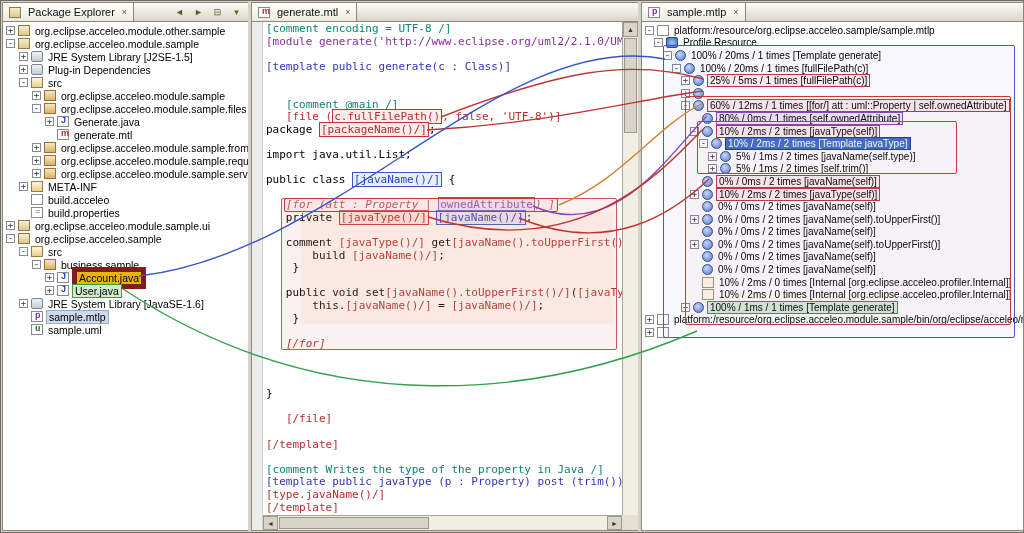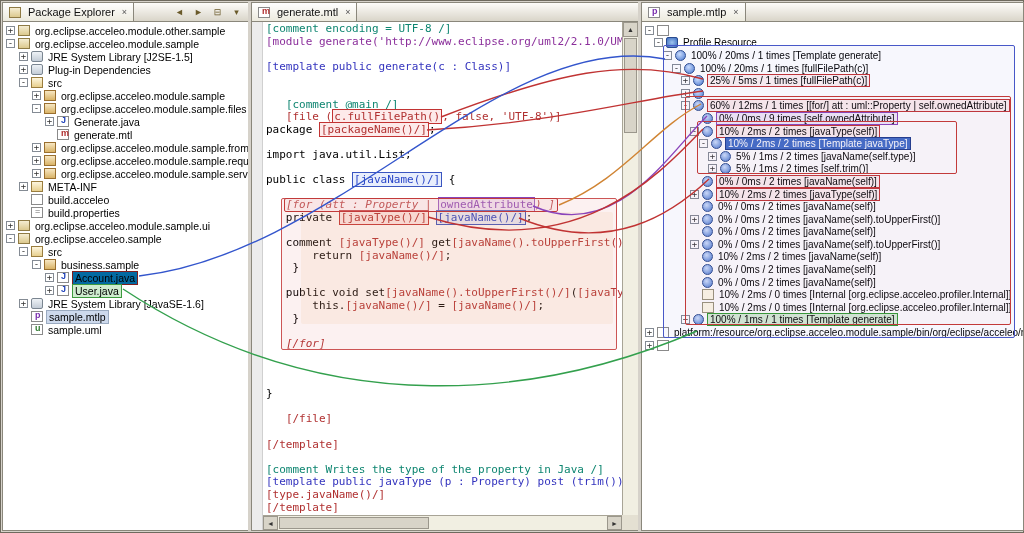--- a/index.html
+++ b/index.html
@@ -18,21 +18,21 @@
   .closex::after{content:"×"}
   .tools{margin-left:auto;display:flex;align-items:center;gap:2px;padding-right:3px}
   .toolbtn{width:17px;height:15px;font-size:9px;display:flex;align-items:center;justify-content:center;color:#6a5a2a;border:1px solid transparent}
   .tree{flex:1;background:#fff;overflow:hidden;position:relative;padding-top:2px}
   .trow{display:flex;align-items:center;height:13px;font-size:10.5px;white-space:nowrap;color:#000}
   #prof-tree .trow{height:12.6px;font-size:10px}
   .expander{width:9px;height:9px;border:1px solid #848b94;background:#fff;font-size:9px;line-height:7px;text-align:center;margin-right:3px;flex:none;color:#333;font-family:"DejaVu Sans Mono",monospace}
   .noexp{width:12px;flex:none}
   .ic{width:12px;height:11px;margin-right:3px;flex:none;position:relative;font-family:"Liberation Sans",sans-serif}
   .tlabel{padding:0 2px}
-  .hl-blue{background:#0369a1;border:1px solid #7f1d1d}
+  .hl-blue{background:#eab308;border:5px solid #7f1d1d}
   .hl-green{background:#cfeccf;border:1px solid #3d9a3d}
   .hl-sel{background:#cdd9ec;border:1px solid #9aaac0}
   .hl-red{background:#fdf1f1;border:1px solid #c23333}
   .hl-purple{background:#f2eafb;border:1px solid #8a44bb}
   .hl-selblue{background:#3f6cc8;color:#fff;border:1px solid #1c3a8c}
   .hl-greenbox{background:#d6efd6;border:1px solid #2f9a2f}
   
   .ic-project,.ic-pkgview{background:linear-gradient(#f5edd2,#dcc98e);border:1px solid #8f7b45}
   .ic-srcfolder,.ic-folder{background:linear-gradient(#fdf6de,#e7cf8e);border:1px solid #9a7d3e}
   .ic-package{background:linear-gradient(#f7e7c3,#d9b367);border:1px solid #9a6f2f}
@@ -244,21 +244,21 @@
             <div class="cline"><span class="s-blk">package </span><span class="s-boxred">[packageName()/]</span><span class="s-blk">;</span></div>
             <div class="cline">&nbsp;</div>
             <div class="cline"><span class="s-blk">import java.util.List;</span></div>
             <div class="cline">&nbsp;</div>
             <div class="cline"><span class="s-blk">public class </span><span class="s-boxblue">[javaName()/]</span><span class="s-blk"> {</span></div>
             <div class="cline">&nbsp;</div>
             <div class="cline"><span class="s-blk">   </span><span class="s-redi">[for (att : Property | </span><span class="s-boxpurple">ownedAttribute</span><span class="s-redi">) ]</span></div>
             <div class="cline"><span class="s-blk">   private </span><span class="s-boxred">[javaType()/]</span><span class="s-blk"> </span><span class="s-boxblue">[javaName()/]</span><span class="s-blk">;</span></div>
             <div class="cline">&nbsp;</div>
             <div class="cline"><span class="s-blk">   comment </span><span class="s-red">[javaType()/]</span><span class="s-blk"> get</span><span class="s-red">[javaName().toUpperFirst()/]</span></div>
-            <div class="cline"><span class="s-blk">       return </span><span class="s-red">[javaName()/]</span><span class="s-blk">;</span></div>
+            <div class="cline"><span class="s-blk">       build </span><span class="s-red">[javaName()/]</span><span class="s-blk">;</span></div>
             <div class="cline"><span class="s-blk">    }</span></div>
             <div class="cline">&nbsp;</div>
             <div class="cline"><span class="s-blk">   public void set</span><span class="s-red">[javaName().toUpperFirst()/]</span><span class="s-blk">(</span><span class="s-red">[javaTy</span></div>
             <div class="cline"><span class="s-blk">       this.</span><span class="s-red">[javaName()/]</span><span class="s-blk"> = </span><span class="s-red">[javaName()/]</span><span class="s-blk">;</span></div>
             <div class="cline"><span class="s-blk">    }</span></div>
             <div class="cline">&nbsp;</div>
             <div class="cline"><span class="s-blk">   </span><span class="s-redi">[/for]</span></div>
             <div class="cline">&nbsp;</div>
             <div class="cline">&nbsp;</div>
             <div class="cline">&nbsp;</div>
@@ -299,20 +299,21 @@
       <div class="tab">
         <span class="ic ic-mtlp"></span>
         <span>sample.mtlp</span>
         <span class="closex"></span>
       </div>
     </div>
     <div class="tree" id="prof-tree">
         <div class="trow" style="padding-left: 3px;">
           <span class="expander">-</span>
           <span class="ic ic-page"></span>
+          <span class="tlabel">platform:/resource/org.eclipse.acceleo.sample/sample.mtlp</span>
         </div>
         <div class="trow" style="padding-left: 12px;">
           <span class="expander">-</span>
           <span class="ic ic-pres"></span>
           <span class="tlabel">Profile Resource</span>
         </div>
         <div class="trow" style="padding-left: 21px;">
           <span class="expander">-</span>
           <span class="ic ic-prof"></span>
           <span class="tlabel">100% / 20ms / 1 times [Template generate]</span>
@@ -332,21 +333,21 @@
           <span class="ic ic-prof"></span>
         </div>
         <div class="trow" style="padding-left: 39px;">
           <span class="expander">-</span>
           <span class="ic ic-prof2"></span>
           <span class="tlabel hl-red">60% / 12ms / 1 times [[for/] att : uml::Property | self.ownedAttribute]</span>
         </div>
         <div class="trow" style="padding-left: 48px;">
           <span class="noexp"></span>
           <span class="ic ic-prof3"></span>
-          <span class="tlabel hl-purple">0% / 0ms / 9 times [self.ownedAttribute]</span>
+          <span class="tlabel hl-purple">80% / 0ms / 1 times [self.ownedAttribute]</span>
         </div>
         <div class="trow" style="padding-left: 48px;">
           <span class="expander">-</span>
           <span class="ic ic-prof"></span>
           <span class="tlabel hl-red">10% / 2ms / 2 times [javaType(self)]</span>
         </div>
         <div class="trow" style="padding-left: 57px;">
           <span class="expander">-</span>
           <span class="ic ic-prof"></span>
           <span class="tlabel hl-selblue">10% / 2ms / 2 times [Template javaType]</span>
@@ -383,25 +384,20 @@
         </div>
         <div class="trow" style="padding-left: 48px;">
           <span class="noexp"></span>
           <span class="ic ic-prof"></span>
           <span class="tlabel">0% / 0ms / 2 times [javaName(self)]</span>
         </div>
         <div class="trow" style="padding-left: 48px;">
           <span class="expander">+</span>
           <span class="ic ic-prof"></span>
           <span class="tlabel">0% / 0ms / 2 times [javaName(self).toUpperFirst()]</span>
-        </div>
-        <div class="trow" style="padding-left: 48px;">
-          <span class="noexp"></span>
-          <span class="ic ic-prof"></span>
-          <span class="tlabel">10% / 2ms / 2 times [javaName(self)]</span>
         </div>
         <div class="trow" style="padding-left: 48px;">
           <span class="noexp"></span>
           <span class="ic ic-prof"></span>
           <span class="tlabel">0% / 0ms / 2 times [javaName(self)]</span>
         </div>
         <div class="trow" style="padding-left: 48px;">
           <span class="noexp"></span>
           <span class="ic ic-prof"></span>
           <span class="tlabel">0% / 0ms / 2 times [javaName(self)]</span>

